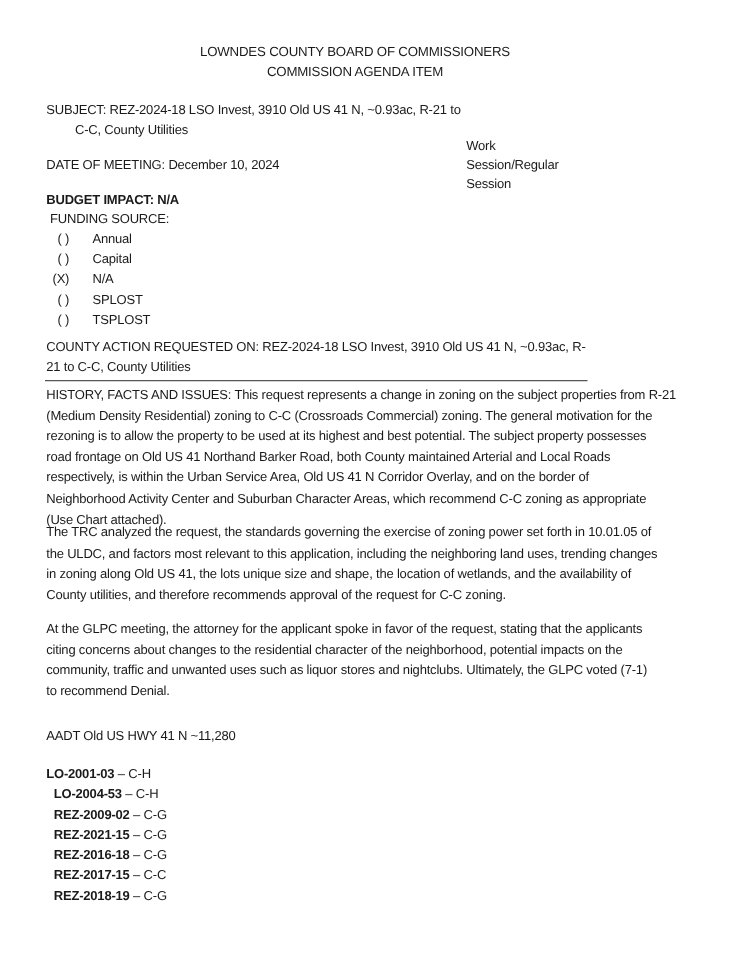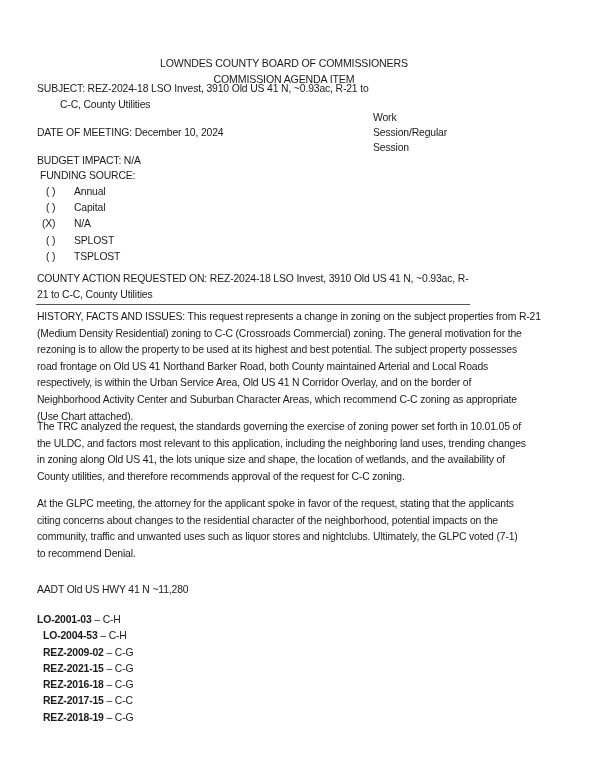--- a/index.html
+++ b/index.html
@@ -2,21 +2,21 @@
 <html><head>
   <meta charset="utf-8">
   <style>
     html, body { margin: 0; padding: 0; background: #ffffff; }
     body {
       width: 600px; height: 776px; position: relative; overflow: hidden;
       font-family: "Liberation Sans", sans-serif;
       font-size: 10.4px; color: #1a1a1a; letter-spacing: -0.15px;
     }
     .abs { position: absolute; white-space: nowrap; }
-    .title { position: absolute; left: 0; width: 568px; text-align: center; font-size: 10.6px; margin-top: 21px; }
+    .title { position: absolute; left: 0; width: 568px; text-align: center; font-size: 10.6px; }
     .line { line-height: 16.8px; }
     .para { position: absolute; left: 37px; width: 530px; line-height: 16.6px; white-space: normal; }
     .para span { display: block; white-space: nowrap; }
     .funding-row { display: block; }
     .funding-row .mark { display: inline-block; width: 28px; padding-left: 4px; }
     .rule { position: absolute; left: 36px; width: 434px; height: 1px; background: #555; top: 304px; }
     .bold { font-weight: bold; }
     .case-row { display: block; line-height: 16.3px; white-space: nowrap; }
   </style>
 </head>
@@ -28,21 +28,21 @@
 <div class="abs line" style="left:37px; top:81px;">SUBJECT: REZ-2024-18 LSO Invest, 3910 Old US 41 N, ~0.93ac, R-21 to</div>
 <div class="abs line" style="left:37px; top:97px;margin-left:23px;">C-C, County Utilities</div>
 
 <div class="abs line" style="left:37px; top:125px;">DATE OF MEETING: December 10, 2024</div>
 <div class="abs" style="left:373px; top:110px; line-height:15px;">
   <div>Work</div>
   <div>Session/Regular</div>
   <div>Session</div>
 </div>
 
-<div class="abs line" style="left:37px; top:153px;">BUDGET IMPACT: N/A</div>
+<div class="abs line" style="left:37px; top:153px;font-weight:bold;">BUDGET IMPACT: N/A</div>
 <div class="abs line" style="left:40px; top:168px;">FUNDING SOURCE:</div>
 <div class="abs" style="left:42px; top:184px; line-height:16.2px;">
   <div class="funding-row">
     <span class="mark">( )</span><span>Annual</span>
   </div>
   <div class="funding-row">
     <span class="mark">( )</span><span>Capital</span>
   </div>
   <div class="funding-row">
     <span class="mark" style="padding-left:0;width:32px;">(X)</span><span>N/A</span>

